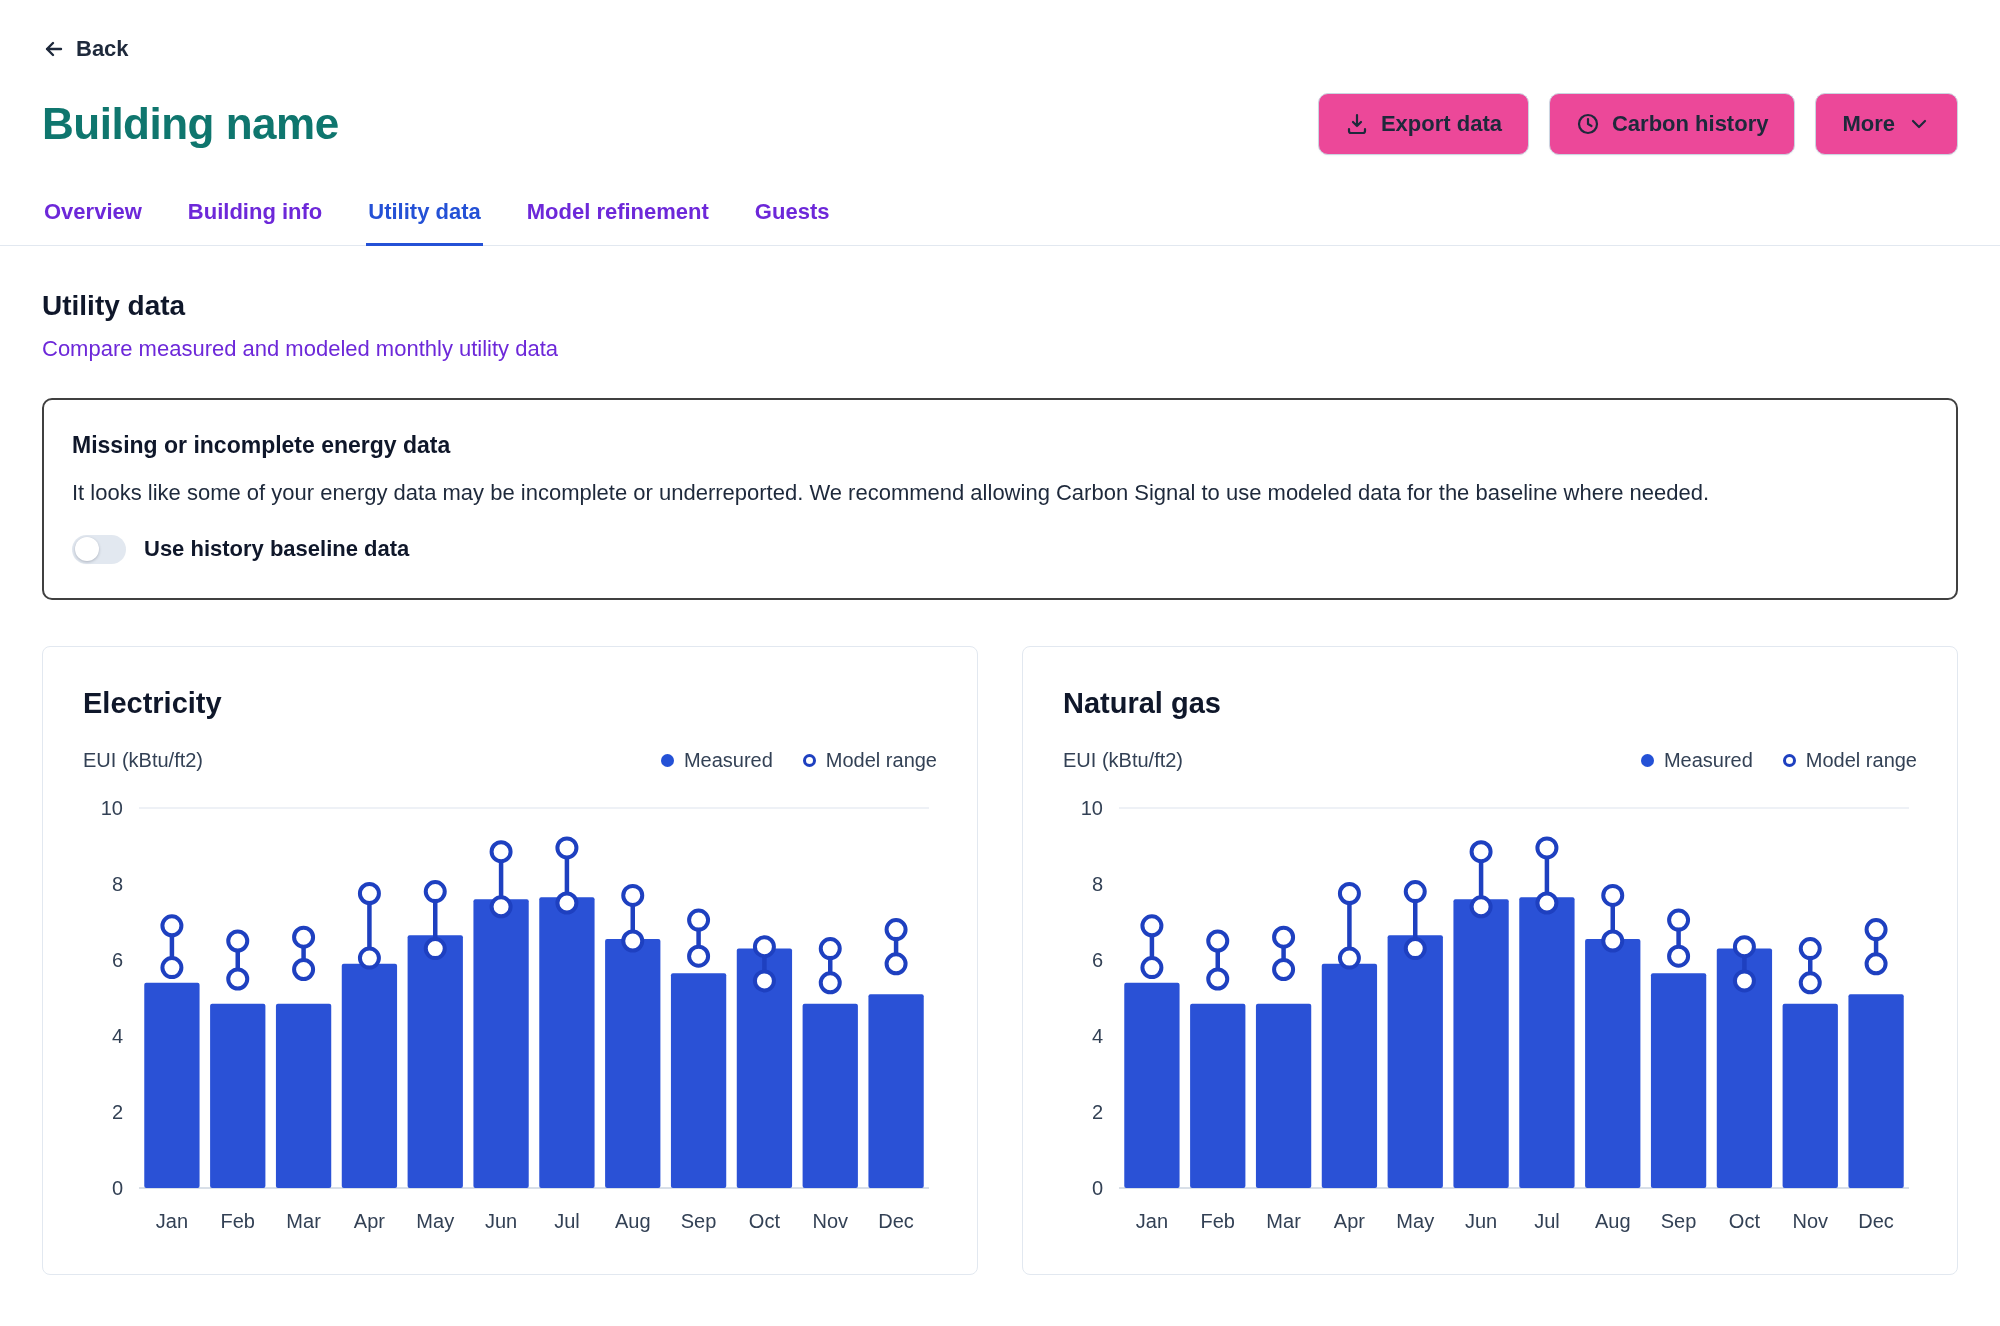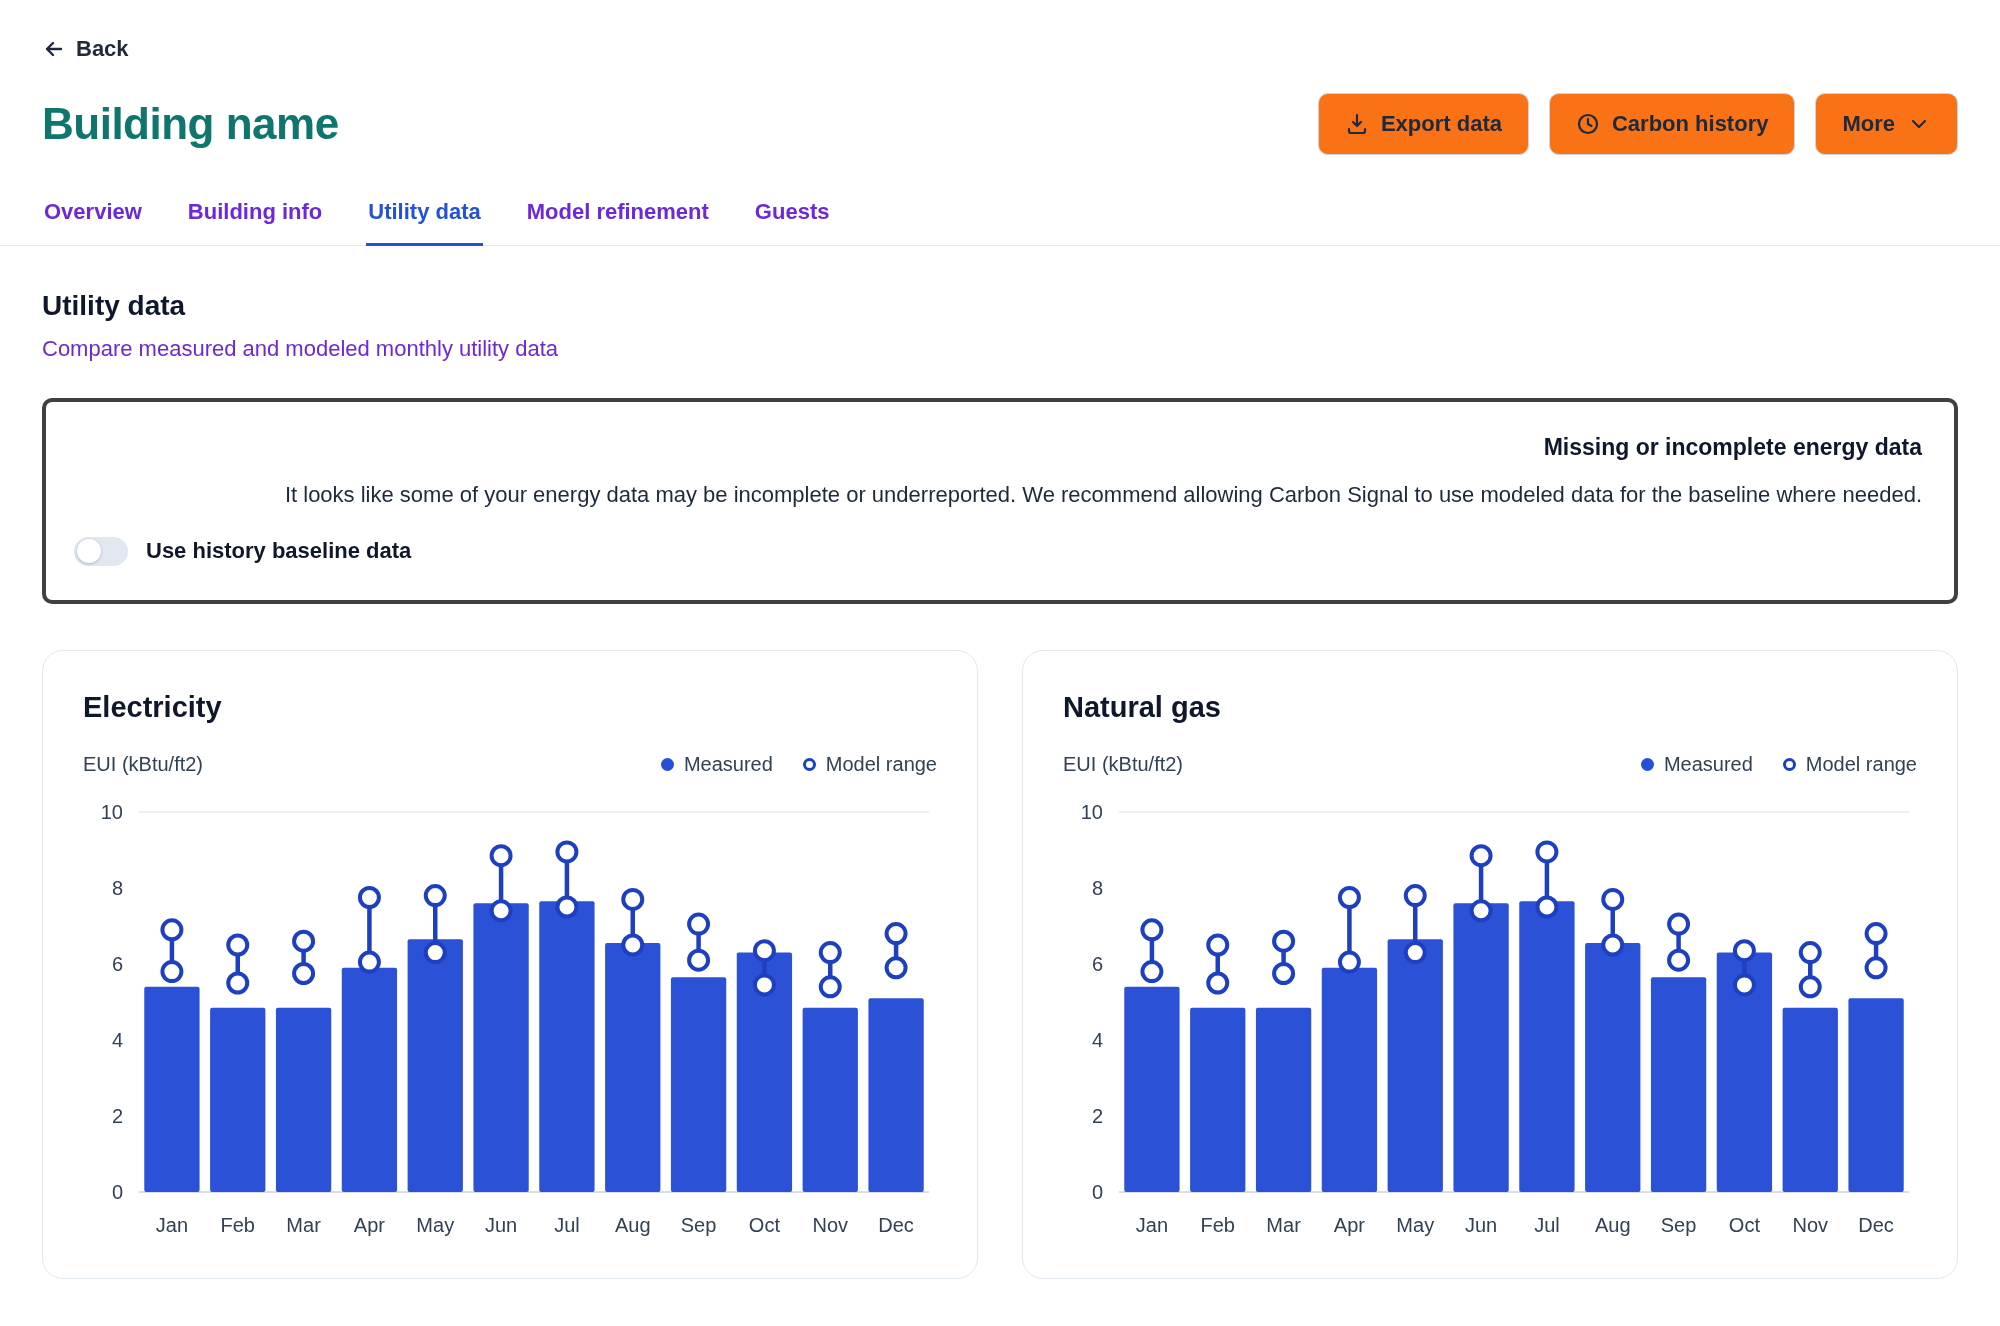--- a/index.html
+++ b/index.html
@@ -7,46 +7,46 @@
   .page { width:2000px; min-height:1326px; padding:36px 42px 40px 42px; }
 
   
   .back { display:inline-flex; align-items:center; gap:10px; font-size:22px; font-weight:700; color:#1e293b; cursor:pointer; }
   .back svg { width:24px; height:24px; stroke:#1e293b; stroke-width:2.4; fill:none; stroke-linecap:round; stroke-linejoin:round; }
 
   
   .title-row { display:flex; align-items:center; justify-content:space-between; margin-top:28px; }
   .page-title { font-size:44px; font-weight:800; letter-spacing:-0.5px; color:#0f766e; }
   .actions { display:flex; gap:20px; }
-  .btn { display:inline-flex; align-items:center; gap:12px; border:1px solid #cbd5e1; background:#f97316; border-radius:10px;
+  .btn { display:inline-flex; align-items:center; gap:12px; border:1px solid #cbd5e1; background:#ec4899; border-radius:10px;
          padding:0 26px; height:62px; font-size:22px; font-weight:700; color:#1e293b; cursor:pointer; box-shadow:0 1px 2px rgba(15,23,42,.04); }
   .btn svg { width:24px; height:24px; stroke:#1e293b; stroke-width:2.2; fill:none; stroke-linecap:round; stroke-linejoin:round; }
 
   
   .tabs { display:flex; gap:42px; margin:34px -42px 0 -42px; padding:0 42px; border-bottom:1px solid #e2e8f0; }
   .tab { font-size:22px; font-weight:700; color:#6d28d9; padding:10px 2px 18px 2px; cursor:pointer; border-bottom:3px solid transparent; margin-bottom:-1px; }
   .tab.active { color:#2451d6; border-bottom-color:#2451d6; }
 
   
   .section-head { margin-top:44px; }
   .section-head h2 { font-size:28px; font-weight:800; color:#0f172a; }
   .section-head p { margin-top:14px; font-size:22px; color:#6d28d9; }
 
   
-  .alert { margin-top:36px; border:4px solid #404040; border-radius:10px; padding:32px 32px 34px 28px;text-align:right; }
+  .alert { margin-top:36px; border:2px solid #404040; border-radius:10px; padding:32px 32px 34px 28px; }
   .alert h3 { font-size:23px; font-weight:800; color:#0f172a; }
   .alert .alert-body { margin-top:18px; font-size:22px; color:#1e293b; line-height:1.45; }
   .toggle-row { margin-top:26px; display:flex; align-items:center; gap:18px; }
   .toggle { width:54px; height:29px; background:#e2e8f0; border-radius:20px; position:relative; cursor:pointer; flex:0 0 auto; }
   .toggle .knob { position:absolute; top:2.5px; left:3px; width:24px; height:24px; border-radius:50%; background:#fff; box-shadow:0 1px 3px rgba(15,23,42,.25); }
   .toggle-label { font-size:22px; font-weight:700; color:#0f172a; }
 
   
   .cards { display:grid; grid-template-columns:1fr 1fr; gap:44px; margin-top:46px; }
-  .card { border:1px solid #e2e8f0; border-radius:21px; padding:40px 40px 26px 40px; background:#fff; }
+  .card { border:1px solid #e2e8f0; border-radius:8px; padding:40px 40px 26px 40px; background:#fff; }
   .card h3 { font-size:29px; font-weight:800; color:#0f172a; }
   .meta-row { display:flex; align-items:center; justify-content:space-between; margin-top:29px; }
   .ylabel { font-size:20px; color:#334155; }
   .legend { display:flex; align-items:center; gap:30px; }
   .legend-item { display:flex; align-items:center; gap:10px; font-size:20px; color:#334155; }
   .dot-filled { width:13px; height:13px; border-radius:50%; background:#2451d6; }
   .dot-open { width:13px; height:13px; border-radius:50%; background:#fff; border:3.5px solid #1e40c0; }
   .chart-mount { margin-top:14px; }
   .chart-mount svg { display:block; }
   .tick { font-family:"Liberation Sans", sans-serif; font-size:20px; fill:#334155; }

